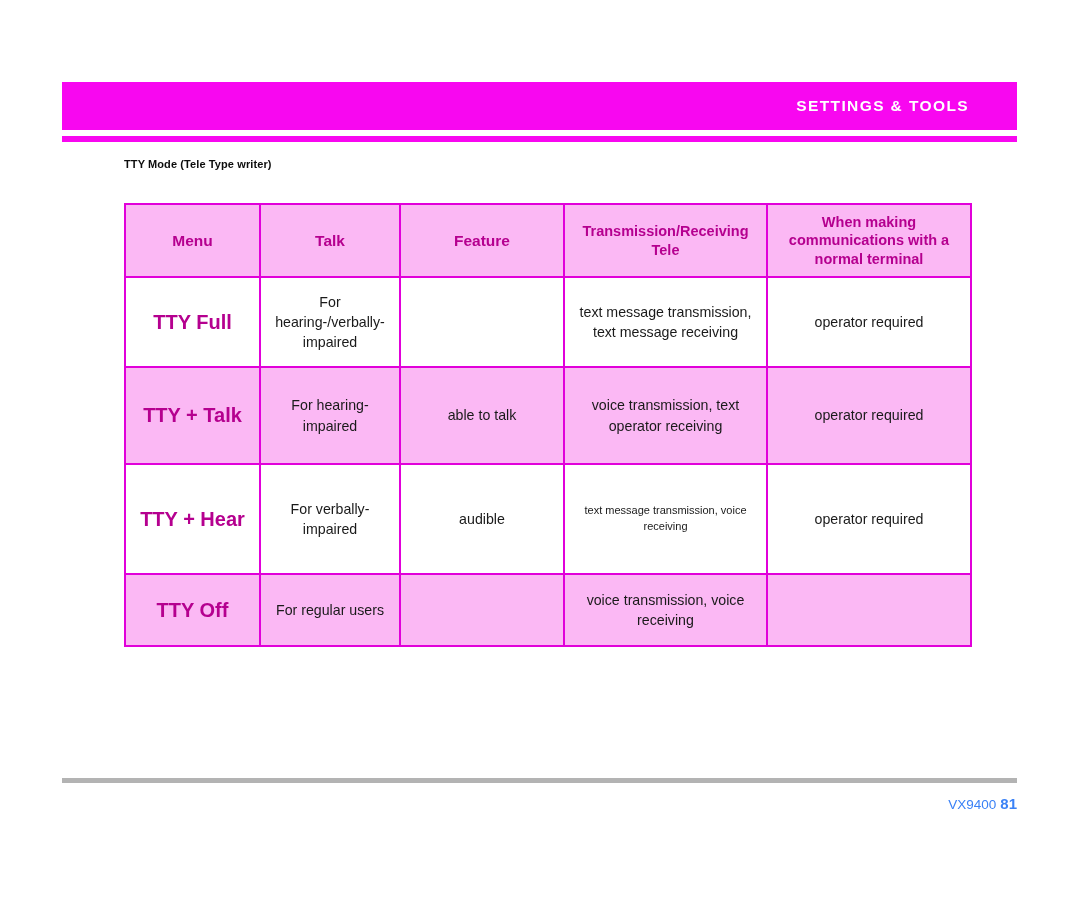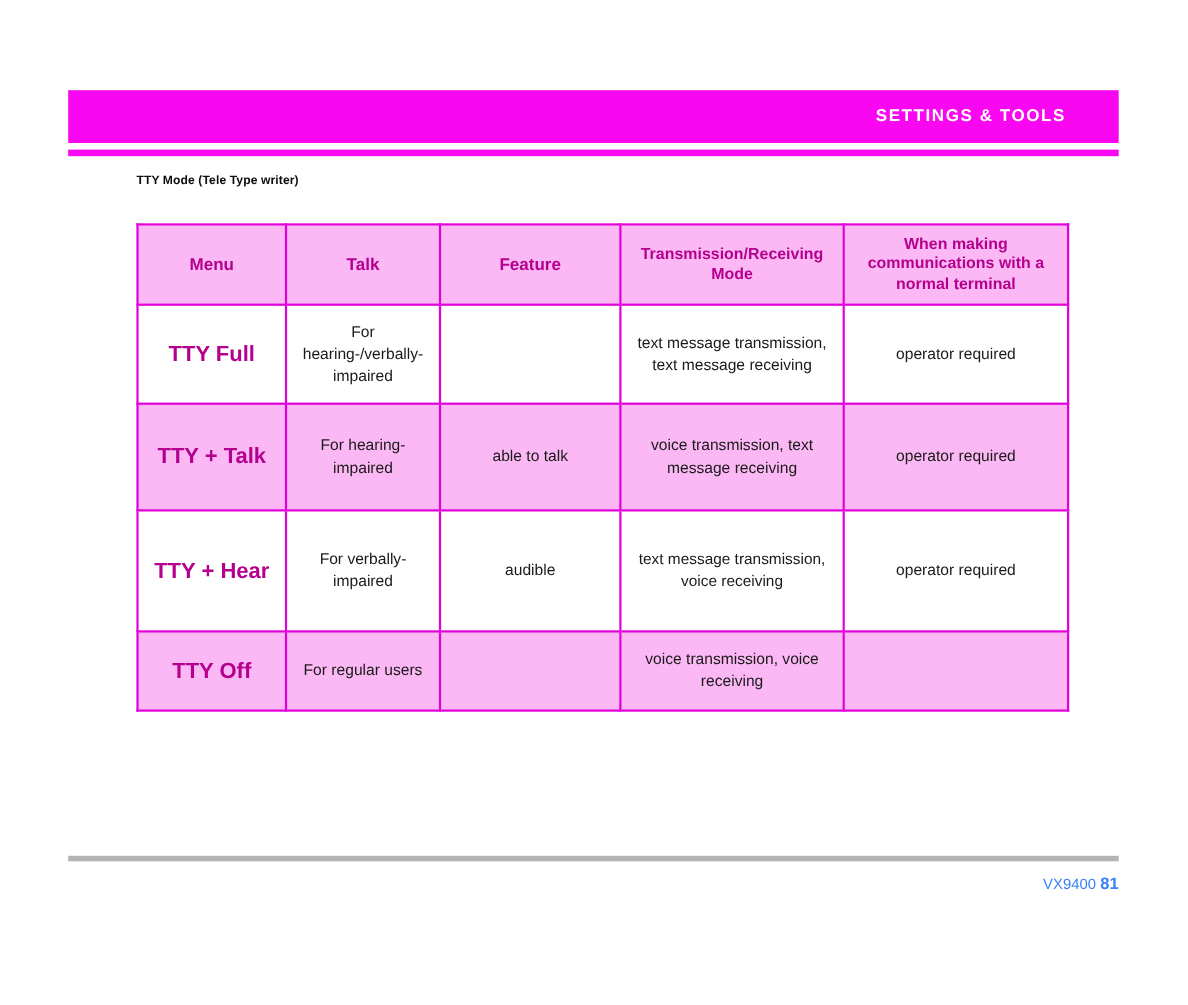--- a/index.html
+++ b/index.html
@@ -104,21 +104,21 @@
     font-weight: bold;
     font-size: 20px;
     color: #b5008f;
   }
   .cell-text {
     font-size: 14.2px;
     color: #1a1a1a;
     line-height: 1.42;
   }
   .cell-text.small {
-    font-size: 14px;
+    font-size: 11px;
   }
   .row-h-90 td { height: 90px; }
   .row-h-97 td { height: 97px; }
   .row-h-110 td { height: 110px; }
   .row-h-72 td { height: 72px; }
 
   
   .footer-rule {
     position: absolute;
     left: 62px;
@@ -159,37 +159,37 @@
       <col class="col-user">
       <col class="col-feat">
       <col class="col-trans">
       <col class="col-when">
     </colgroup>
     <thead>
       <tr>
         <th>Menu</th>
         <th>Talk</th>
         <th>Feature</th>
-        <th class="wide-head">Transmission/Receiving Mode</th>
+        <th class="wide-head">Transmission/Receiving Tele</th>
         <th class="wide-head">When making communications with a normal terminal</th>
       </tr>
     </thead>
     <tbody>
       <tr class="row-white row-h-90">
         <td class="cell-menu">TTY Full</td>
         <td class="cell-text">For hearing-/verbally-impaired</td>
         <td class="cell-text"></td>
         <td class="cell-text">text message transmission, text message receiving</td>
         <td class="cell-text">operator required</td>
       </tr>
       <tr class="row-pink row-h-97">
         <td class="cell-menu">TTY + Talk</td>
         <td class="cell-text">For hearing-impaired</td>
         <td class="cell-text">able to talk</td>
-        <td class="cell-text">voice transmission, text message receiving</td>
+        <td class="cell-text">voice transmission, text operator receiving</td>
         <td class="cell-text">operator required</td>
       </tr>
       <tr class="row-white row-h-110">
         <td class="cell-menu">TTY + Hear</td>
         <td class="cell-text">For verbally-impaired</td>
         <td class="cell-text">audible</td>
         <td class="cell-text small">text message transmission, voice receiving</td>
         <td class="cell-text">operator required</td>
       </tr>
       <tr class="row-pink row-h-72">

